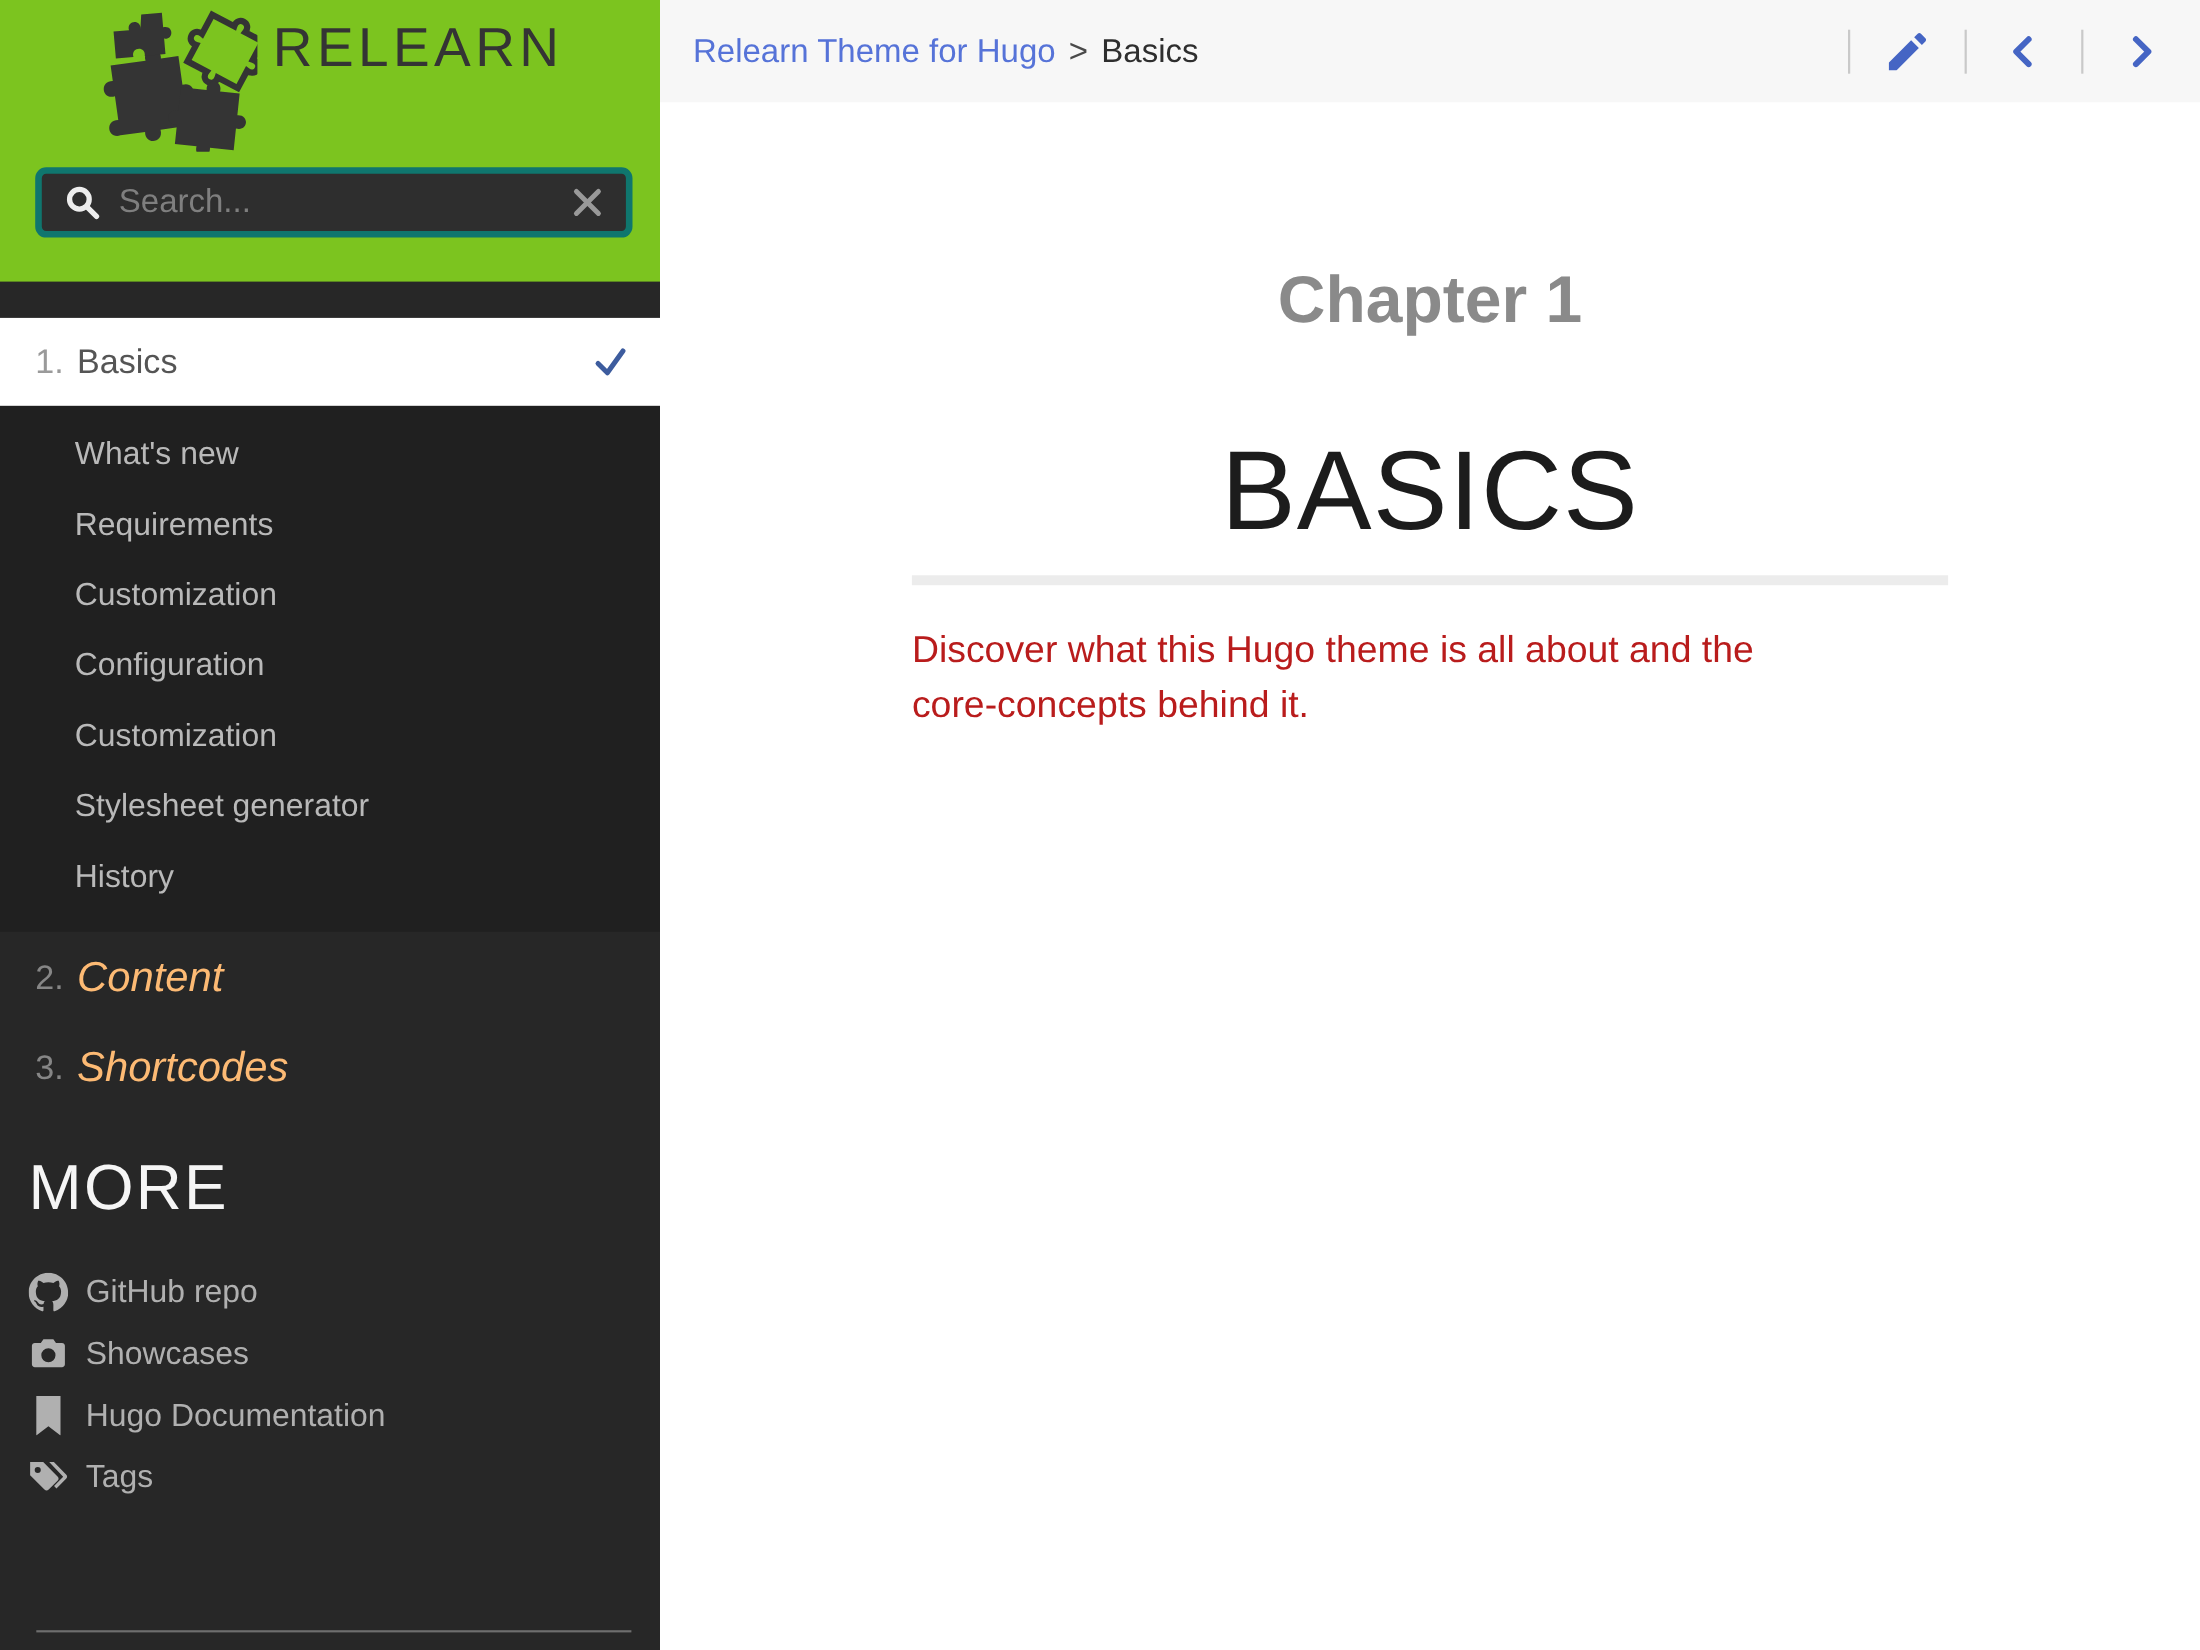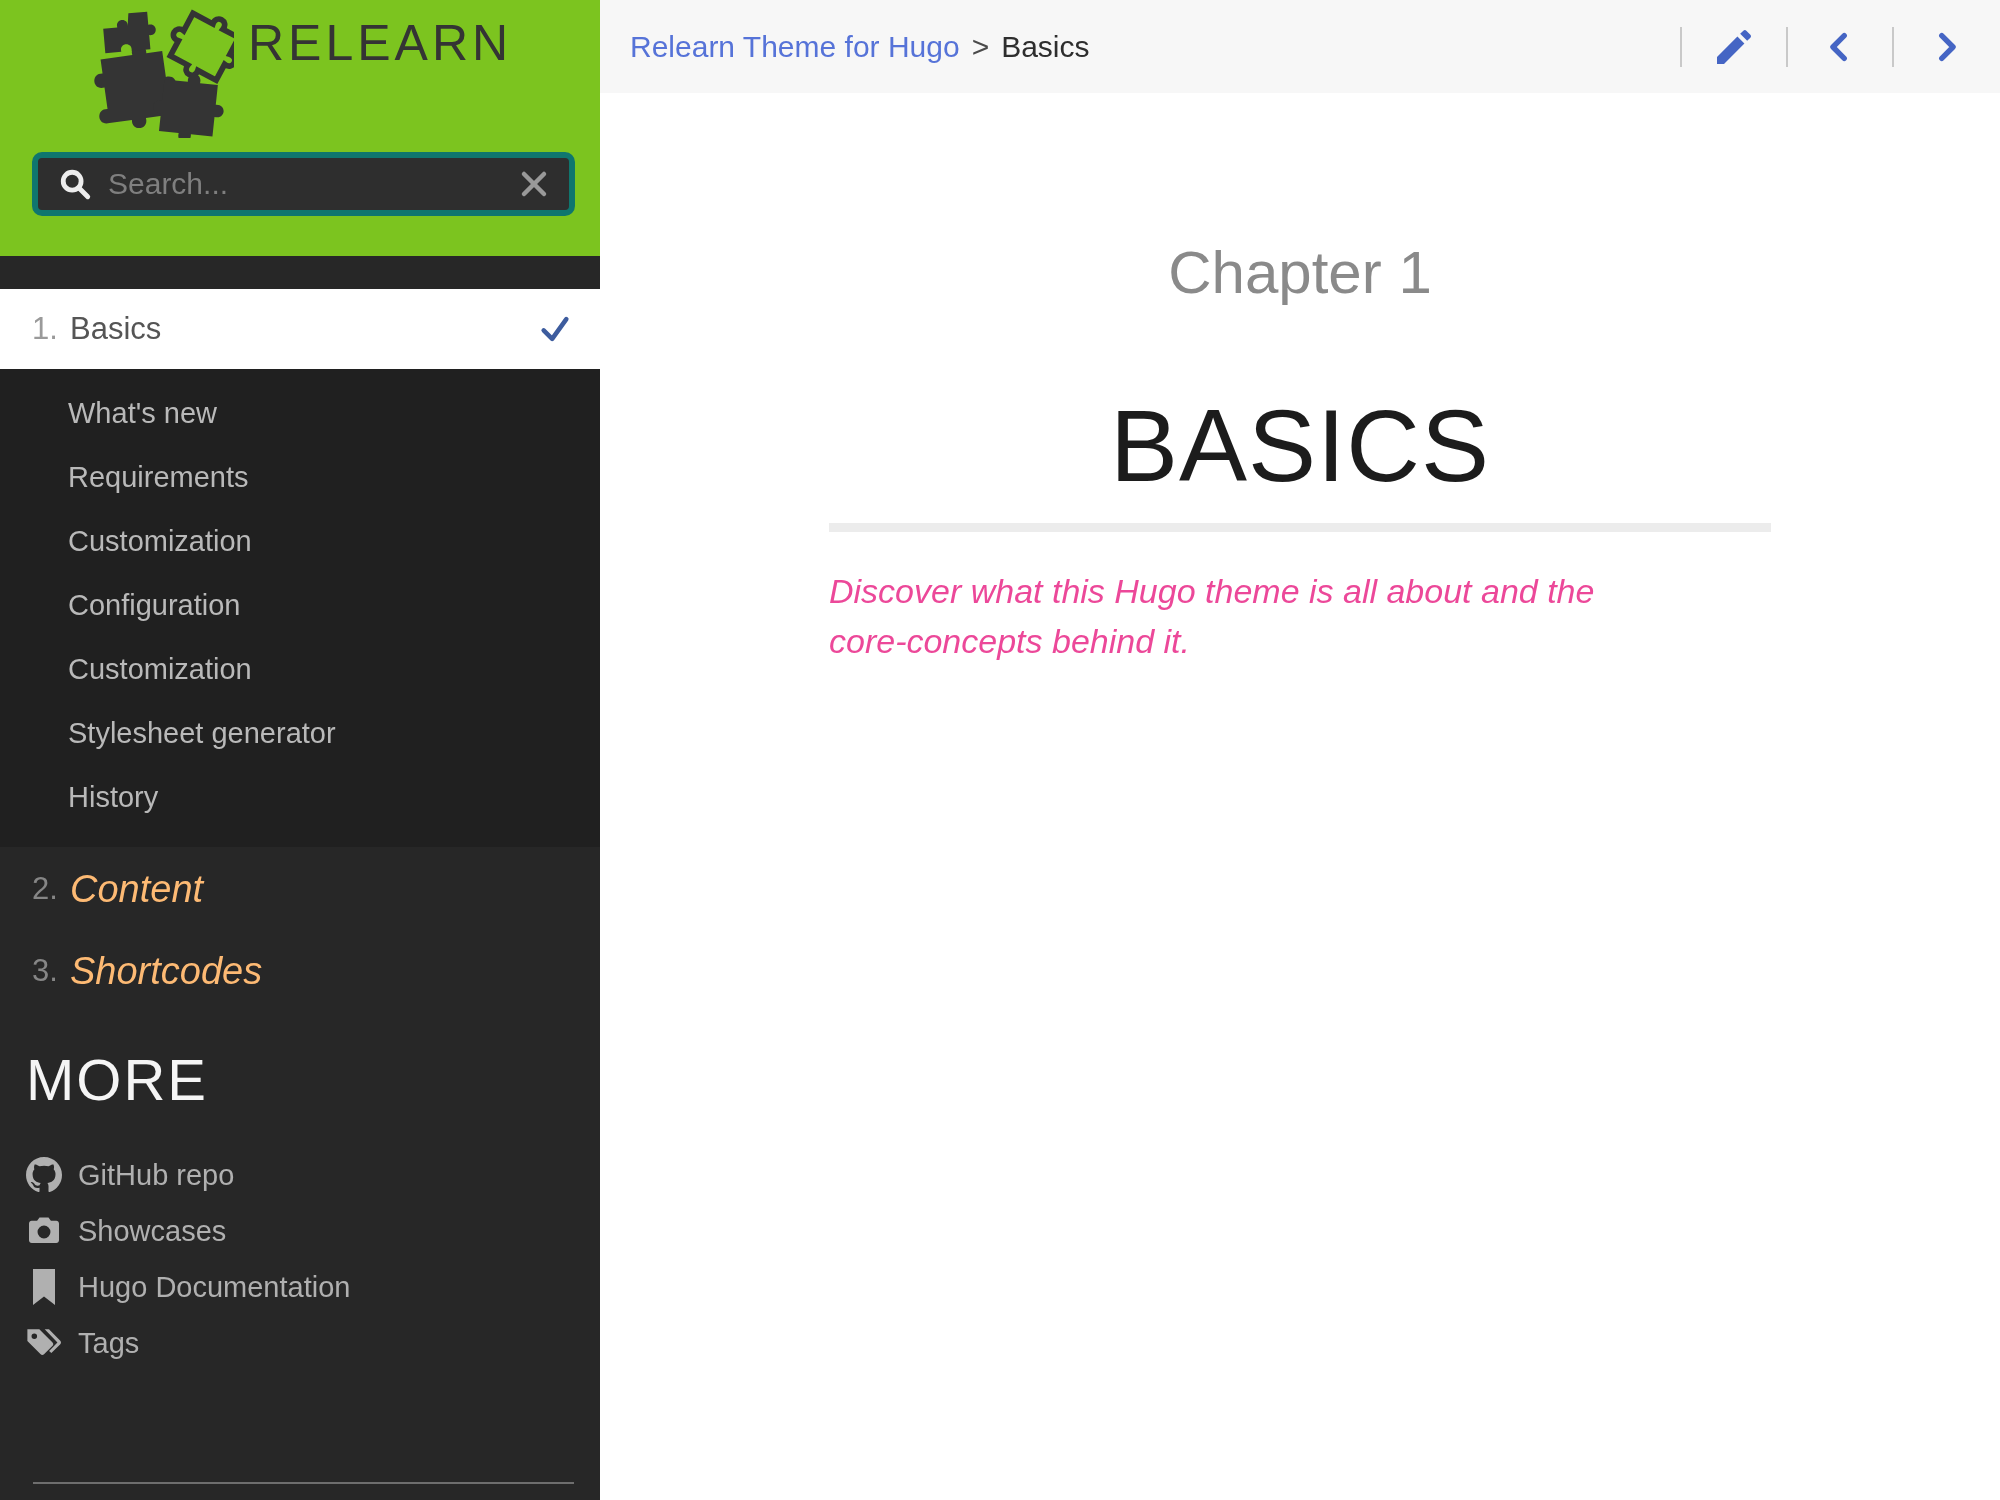--- a/index.html
+++ b/index.html
@@ -50,24 +50,24 @@
   .breadcrumb{font-size:30px;display:flex;align-items:center;white-space:nowrap;}
   .crumb-link{color:#5673d8;cursor:pointer;text-decoration:none;}
   .crumb-sep{color:#4a4a4a;margin:0 12px;}
   .crumb-current{color:#2e2e2e;}
   .actions{margin-left:auto;display:flex;align-items:center;gap:34px;}
   .vsep{width:2px;height:40px;background:#c9c9c9;}
   .action-btn{width:36px;height:36px;cursor:pointer;display:flex;align-items:center;justify-content:center;}
   .action-btn svg{width:34px;height:34px;}
   
   .content{flex:1;}
-  .kicker{margin:150px 0 0 0;text-align:center;font-size:60px;line-height:1;font-weight:400;color:#8a8a8a;}
+  .kicker{margin:150px 0 0 0;text-align:center;font-size:60px;line-height:1;font-weight:700;color:#8a8a8a;}
   .page-title{margin:92px 0 0 0;text-align:center;font-size:102px;line-height:1;font-weight:100;color:#1c1c1c;letter-spacing:1px;}
   .rule{width:942px;height:9px;background:#ececec;margin:26px auto 0 auto;}
-  .para{width:942px;margin:34px auto 0 auto;font-size:34px;line-height:50px;color:#ec4899;font-style:italic;}
+  .para{width:942px;margin:34px auto 0 auto;font-size:34px;line-height:50px;color:#b91c1c;}
 </style>
 </head>
 <body>
 
 <aside class="sidebar">
   <div class="side-header">
     <div class="logo">
       <svg viewBox="0 0 150 140">
         <path d="M96 16 h24 c-2-11 14-11 12 0 h19 v20 c11-2 11 14 0 12 v19 h-22 c2 11-14 11-12 0 H96 v-18 c-11 2 -11-14 0-12 z" fill="none" stroke="#343434" stroke-width="6" transform="rotate(28 120 42)"></path>
         <path d="M18 52 h34 c-2-13 17-13 15 0 h17 v28 c13-2 13 17 0 15 v25 h-27 c2 13-17 13-15 0 H18 c-13 2 -13-17 0-15 v-23 c-13 2 -13-17 0-15 z" fill="#343434" transform="rotate(-8 50 90)"></path>

